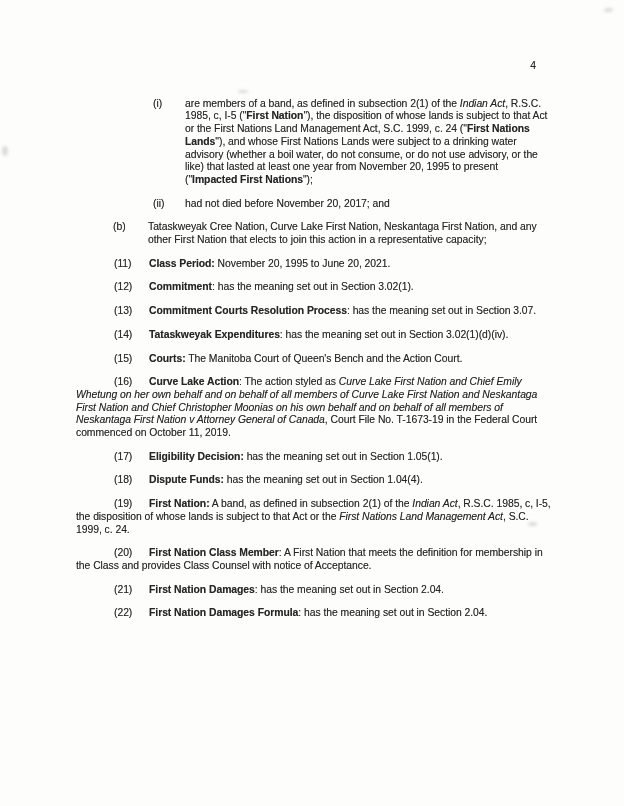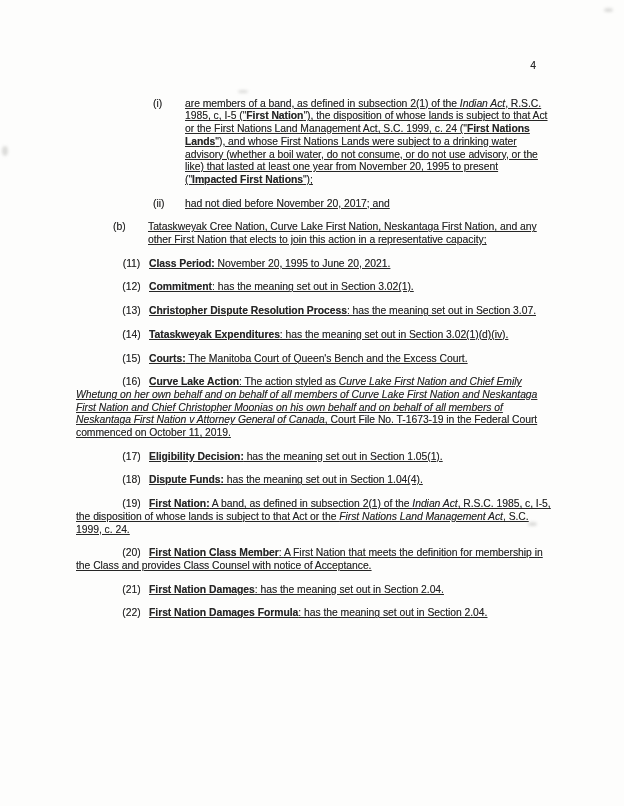--- a/index.html
+++ b/index.html
@@ -24,29 +24,28 @@
     padding: 60px 72px 0 76px;
   }
   .page-number {
     text-align: right;
     padding-right: 16px;
     margin: 0 0 25px 0;
   }
   .para {
     margin: 0 0 11px 0;
     text-align: left;
-    text-decoration: underline;
   }
   .para .label {
     display: inline-block;
     text-indent: 0;
   }
   
   .num { text-indent: 38px; }
-  .num .label { width: 35px; text-align: center; }
+  .num .label { width: 35px; }
   
   .alpha { padding-left: 72px; text-indent: -35px; }
   .alpha .label { width: 35px; }
   
   .roman { padding-left: 109px; text-indent: -32px; }
   .roman .label { width: 32px; }
   .b { font-weight: bold; }
   .i { font-style: italic; }
   
   .artifact {
@@ -72,23 +71,23 @@
 
   <div class="content">
     <div class="page-number">4</div>
 
     <div>
         <p class="para roman"><span class="label">(i)</span><span class="">are members of a band, as defined in subsection 2(1) of the </span><span class="i">Indian Act</span><span class="">, R.S.C. 1985, c, I-5 ("</span><span class="b ">First Nation</span><span class="">"), the disposition of whose lands is subject to that Act or the First Nations Land Management Act, S.C. 1999, c. 24 ("</span><span class="b ">First Nations Lands</span><span class="">"), and whose First Nations Lands were subject to a drinking water advisory (whether a boil water, do not consume, or do not use advisory, or the like) that lasted at least one year from November 20, 1995 to present ("</span><span class="b ">Impacted First Nations</span><span class="">");</span></p>
         <p class="para roman"><span class="label">(ii)</span><span class="">had not died before November 20, 2017; and</span></p>
         <p class="para alpha"><span class="label">(b)</span><span class="">Tataskweyak Cree Nation, Curve Lake First Nation, Neskantaga First Nation, and any other First Nation that elects to join this action in a representative capacity;</span></p>
         <p class="para num"><span class="label">(11)</span><span class="b ">Class Period:</span><span class=""> November 20, 1995 to June 20, 2021.</span></p>
         <p class="para num"><span class="label">(12)</span><span class="b ">Commitment</span><span class="">: has the meaning set out in Section 3.02(1).</span></p>
-        <p class="para num"><span class="label">(13)</span><span class="b ">Christopher Dispute Resolution Process</span><span class="">: has the meaning set out in Section 3.07.</span></p>
+        <p class="para num"><span class="label">(13)</span><span class="b ">Commitment Courts Resolution Process</span><span class="">: has the meaning set out in Section 3.07.</span></p>
         <p class="para num"><span class="label">(14)</span><span class="b ">Tataskweyak Expenditures</span><span class="">: has the meaning set out in Section 3.02(1)(d)(iv).</span></p>
-        <p class="para num"><span class="label">(15)</span><span class="b ">Courts:</span><span class=""> The Manitoba Court of Queen's Bench and the Excess Court.</span></p>
+        <p class="para num"><span class="label">(15)</span><span class="b ">Courts:</span><span class=""> The Manitoba Court of Queen's Bench and the Action Court.</span></p>
         <p class="para num"><span class="label">(16)</span><span class="b ">Curve Lake Action</span><span class="">: The action styled as </span><span class="i">Curve Lake First Nation and Chief Emily Whetung on her own behalf and on behalf of all members of Curve Lake First Nation and Neskantaga First Nation and Chief Christopher Moonias on his own behalf and on behalf of all members of Neskantaga First Nation v Attorney General of Canada</span><span class="">, Court File No. T-1673-19 in the Federal Court commenced on October 11, 2019.</span></p>
         <p class="para num"><span class="label">(17)</span><span class="b ">Eligibility Decision:</span><span class=""> has the meaning set out in Section 1.05(1).</span></p>
         <p class="para num"><span class="label">(18)</span><span class="b ">Dispute Funds:</span><span class=""> has the meaning set out in Section 1.04(4).</span></p>
         <p class="para num"><span class="label">(19)</span><span class="b ">First Nation:</span><span class=""> A band, as defined in subsection 2(1) of the </span><span class="i">Indian Act</span><span class="">, R.S.C. 1985, c, I-5, the disposition of whose lands is subject to that Act or the </span><span class="i">First Nations Land Management Act</span><span class="">, S.C. 1999, c. 24.</span></p>
         <p class="para num"><span class="label">(20)</span><span class="b ">First Nation Class Member</span><span class="">: A First Nation that meets the definition for membership in the Class and provides Class Counsel with notice of Acceptance.</span></p>
         <p class="para num"><span class="label">(21)</span><span class="b ">First Nation Damages</span><span class="">: has the meaning set out in Section 2.04.</span></p>
         <p class="para num"><span class="label">(22)</span><span class="b ">First Nation Damages Formula</span><span class="">: has the meaning set out in Section 2.04.</span></p>
       </div>
   </div>
 </div>

